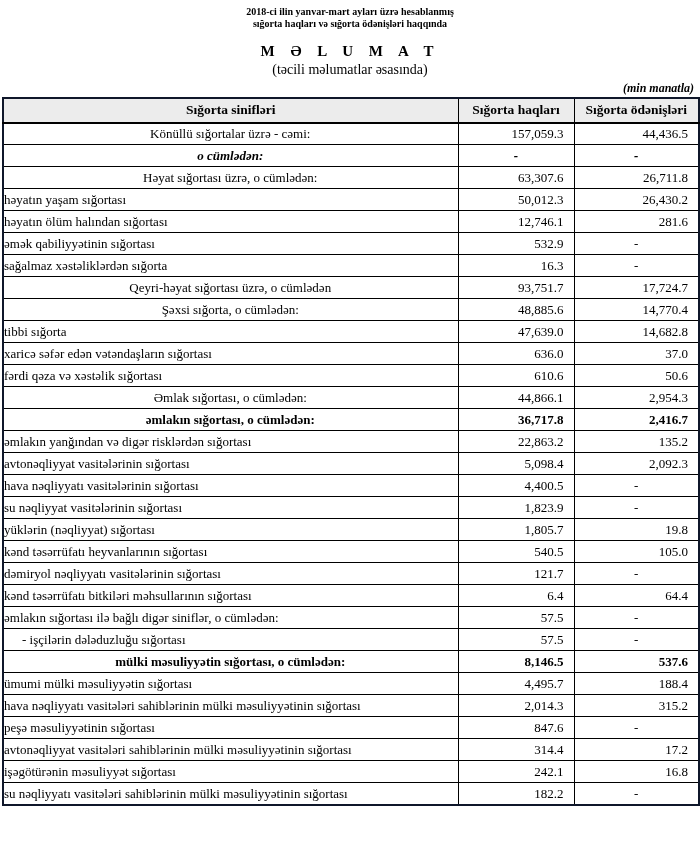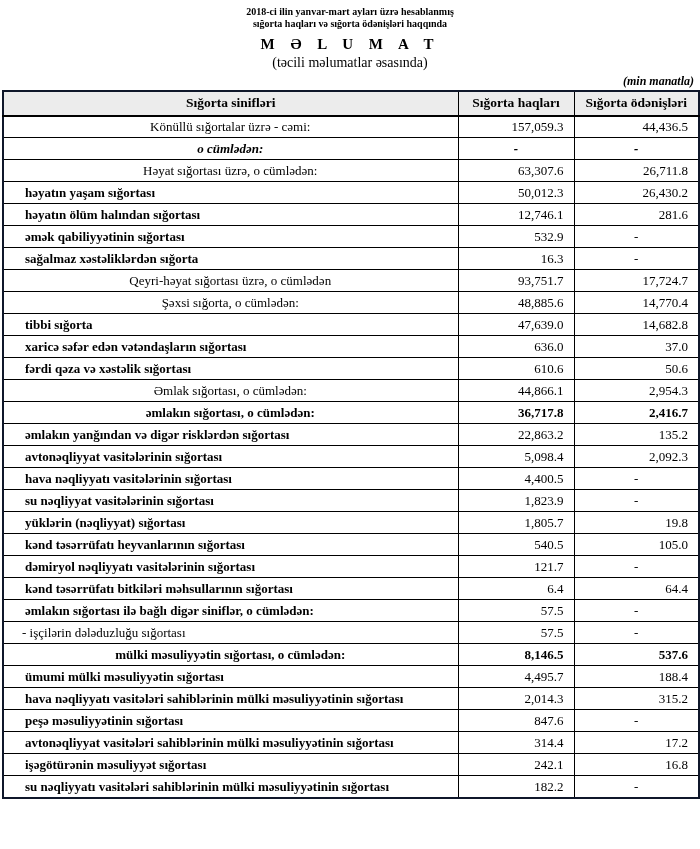--- a/index.html
+++ b/index.html
@@ -7,21 +7,21 @@
   body {
     width: 700px; height: 849px; overflow: hidden;
     font-family: "Liberation Serif", serif;
     color: #000;
   }
   .page { padding: 6px 2px 0 2px; }
 
   
   .titles { text-align: center; line-height: 1.22; }
   .title-line { font-weight: bold; font-size: 10px; }
-  .title-melumat { font-weight: bold; font-size: 15px; letter-spacing: 6px; margin-top: 5px; text-align: center; }
+  .title-melumat { font-weight: bold; font-size: 15px; letter-spacing: 6px; margin-top: 12px; text-align: center; }
   .title-sub { font-weight: normal; font-size: 14px; }
   .unit-note {
     text-align: right; font-style: italic; font-weight: bold;
     font-size: 12px; padding-right: 4px; margin-top: 3px; margin-bottom: 1px;
   }
 
   
   table.report {
     width: 696px; margin: 0 auto;
     border-collapse: collapse; table-layout: fixed;
@@ -40,21 +40,21 @@
     font-weight: bold;
     font-size: 13.5px;
     text-align: center;
     height: 25px;
     border-bottom: 2px solid #000;
   }
   td.c-num { text-align: right; padding-right: 10px; }
   td.c-num.dash { text-align: center; padding-right: 6px; }
   td.c-label { text-align: left; }
   td.indent-0 { padding-left: 5px; text-align: center; }
-  td.indent-1 { padding-left: 21px; font-weight: bold; }
+  td.indent-1 { padding-left: 0; }
   td.indent-2 { padding-left: 18px; }
 
   tr.row-section td { font-weight: normal; }
   tr.row-section td.c-label { text-align: center; }
   tr.row-group td { font-weight: bold; }
   tr.row-note td { font-weight: bold; font-style: italic; }
 </style>
 </head>
 <body>
 

